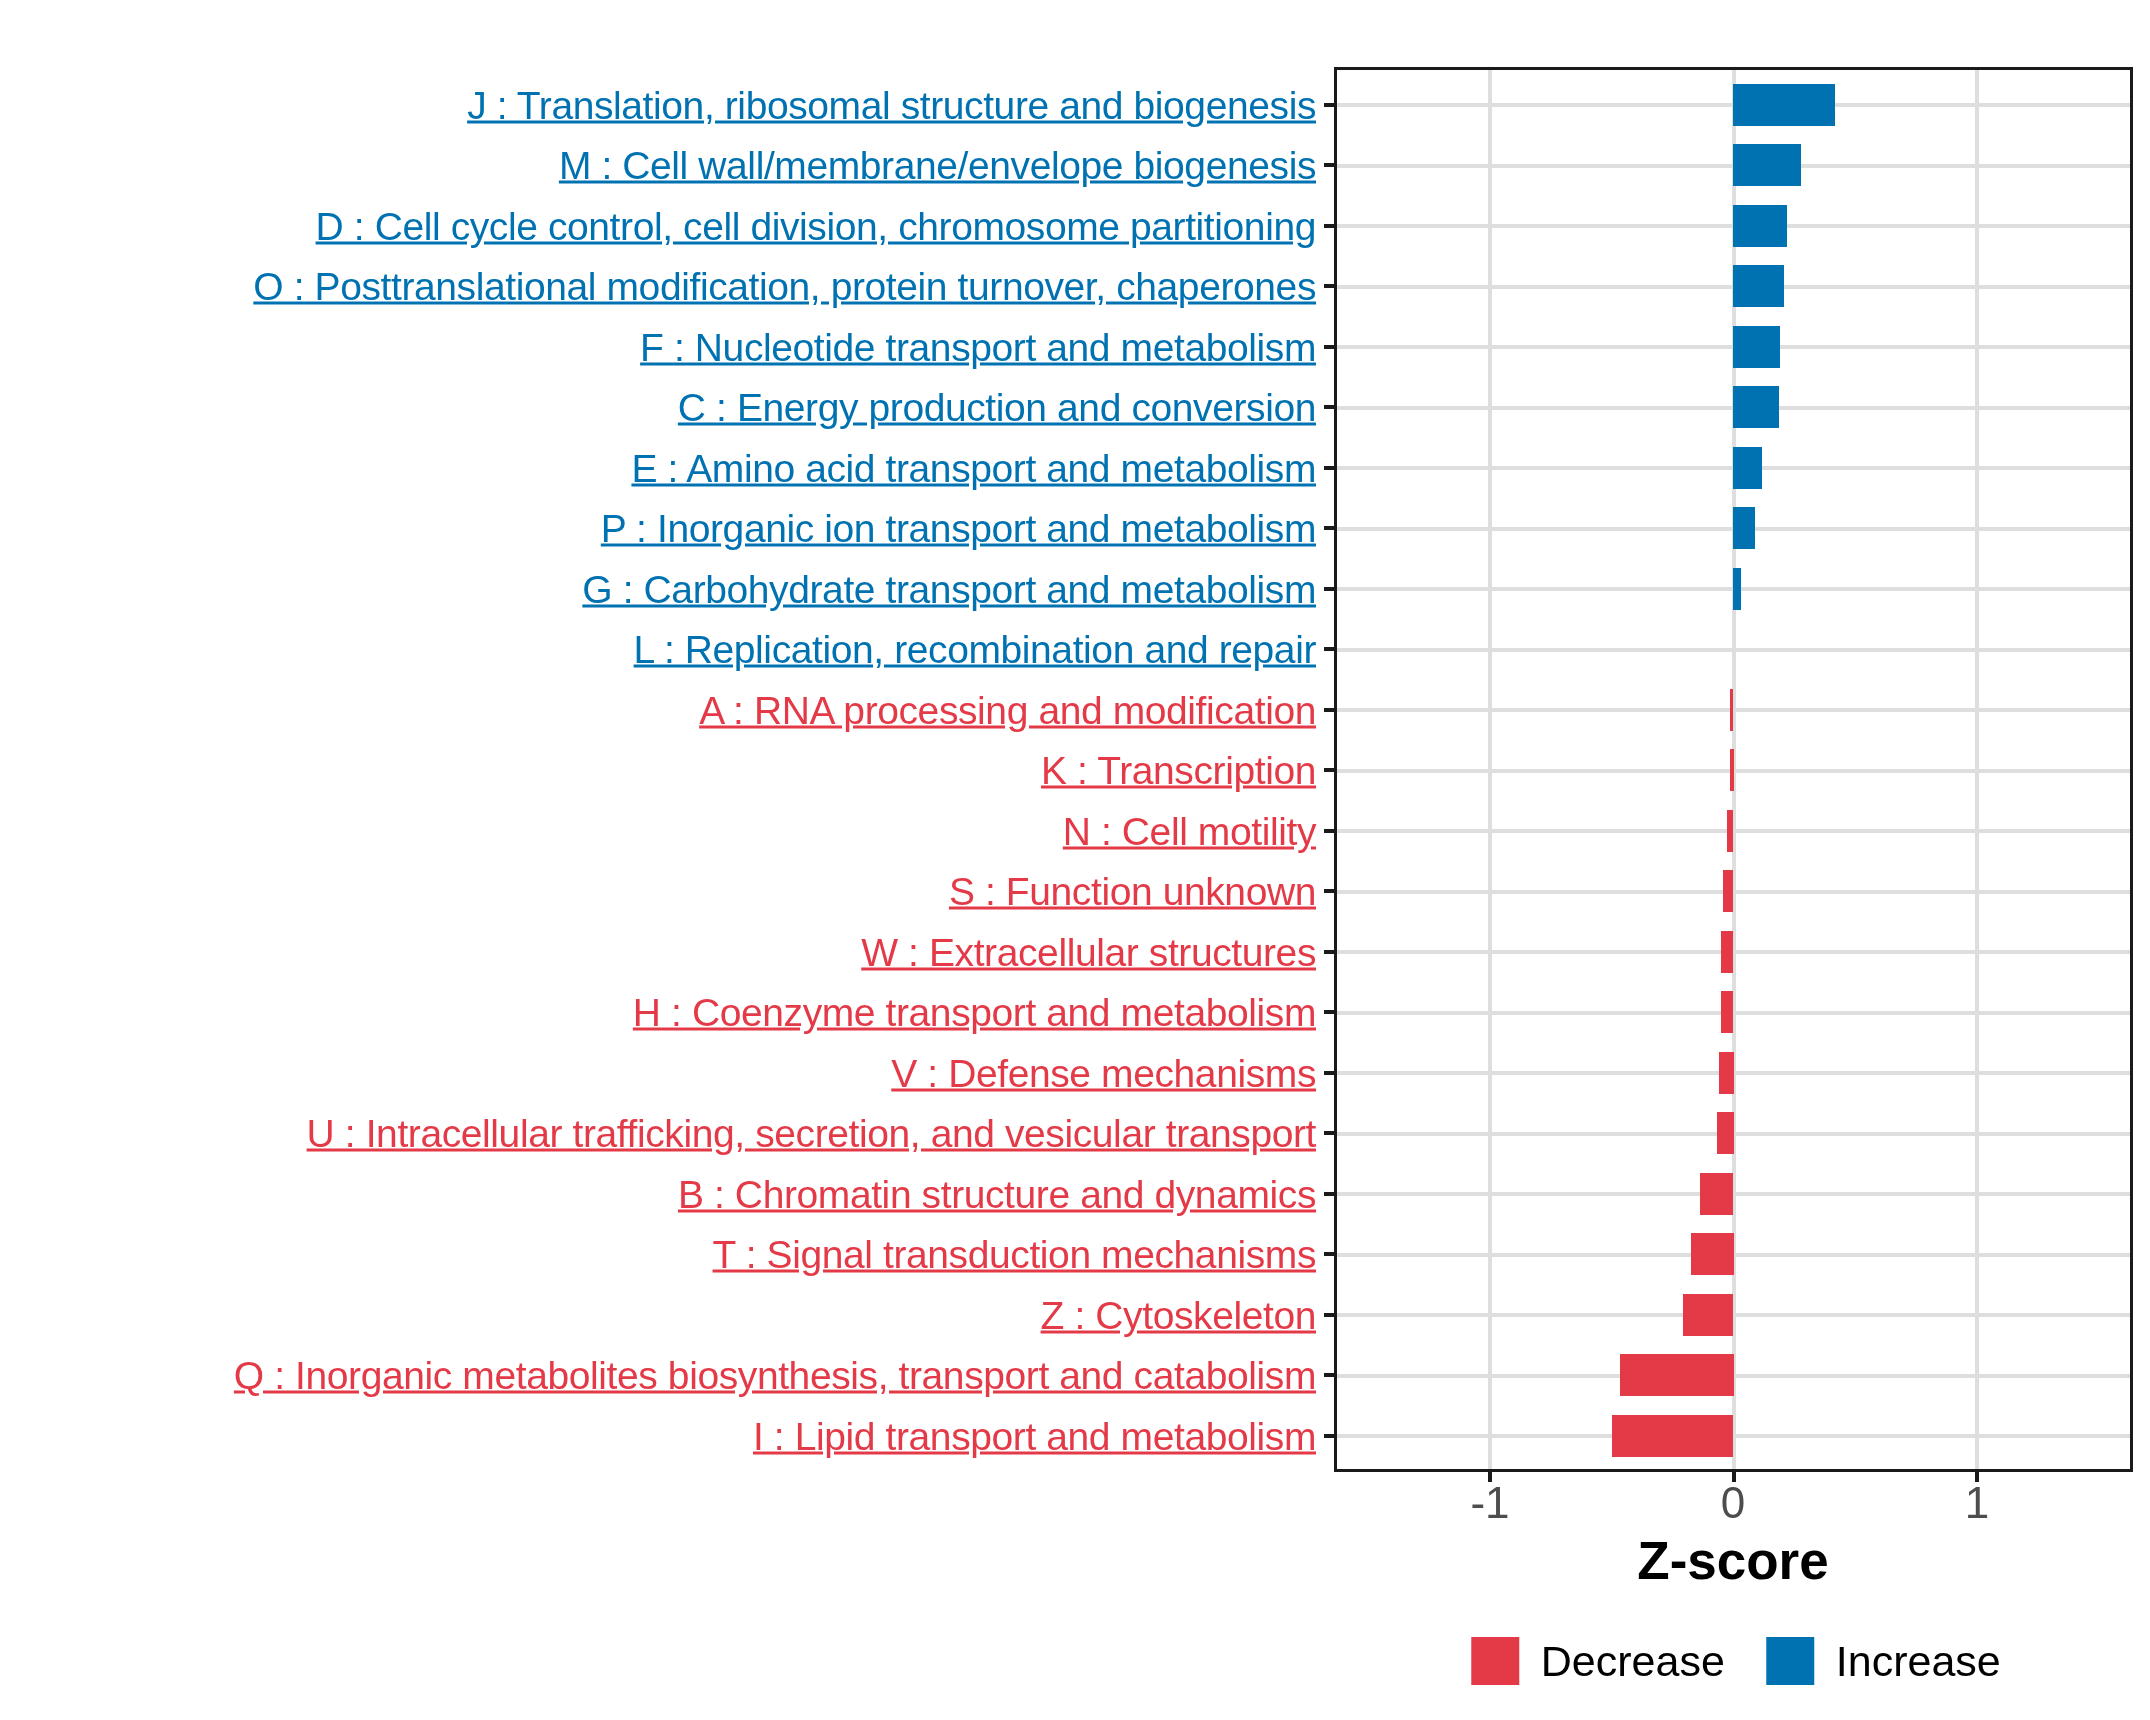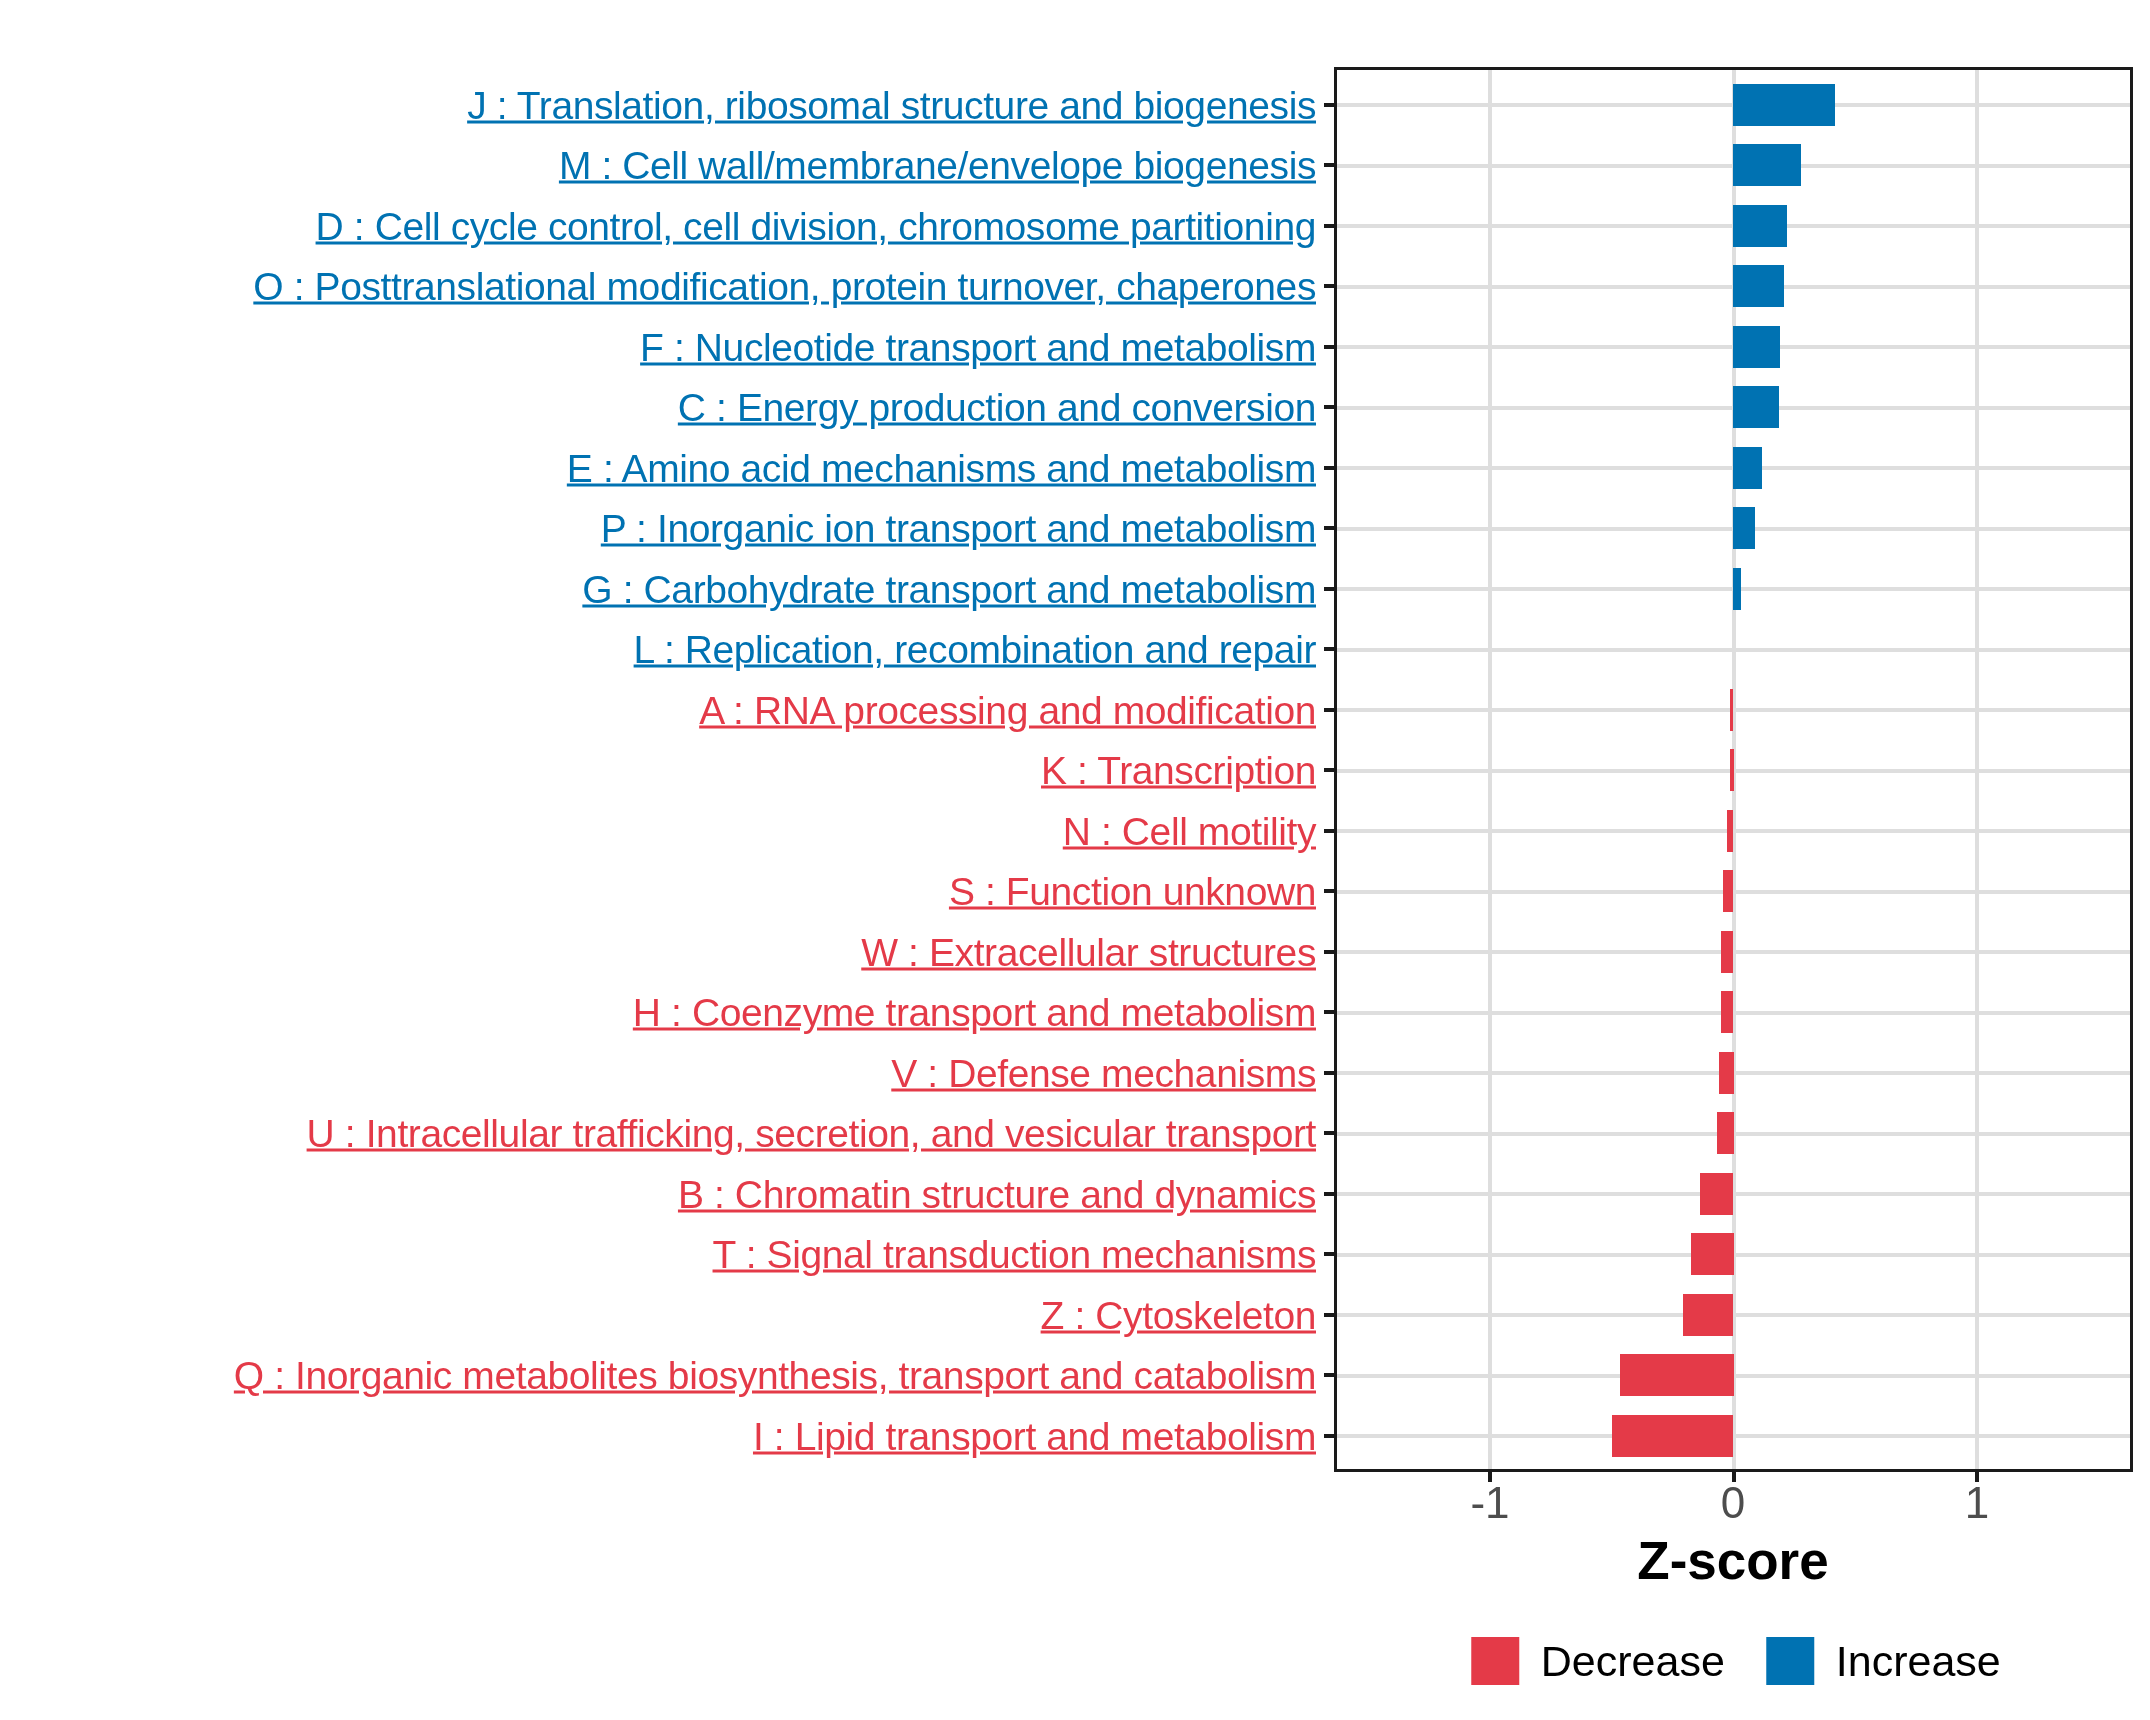--- a/index.html
+++ b/index.html
@@ -29,21 +29,21 @@
 
 <div id="figure">
 
   <div id="ylabels">
       <div class="ylabel" style="color: rgb(0, 114, 178); right: 835px; top: 105px;">J : Translation, ribosomal structure and biogenesis</div>
       <div class="ylabel" style="color: rgb(0, 114, 178); right: 835px; top: 165px;">M : Cell wall/membrane/envelope biogenesis</div>
       <div class="ylabel" style="color: rgb(0, 114, 178); right: 835px; top: 226px;">D : Cell cycle control, cell division, chromosome partitioning</div>
       <div class="ylabel" style="color: rgb(0, 114, 178); right: 835px; top: 286px;">O : Posttranslational modification, protein turnover, chaperones</div>
       <div class="ylabel" style="color: rgb(0, 114, 178); right: 835px; top: 347px;">F : Nucleotide transport and metabolism</div>
       <div class="ylabel" style="color: rgb(0, 114, 178); right: 835px; top: 407px;">C : Energy production and conversion</div>
-      <div class="ylabel" style="color: rgb(0, 114, 178); right: 835px; top: 468px;">E : Amino acid mechanisms and metabolism</div>
+      <div class="ylabel" style="color: rgb(0, 114, 178); right: 835px; top: 468px;">E : Amino acid transport and metabolism</div>
       <div class="ylabel" style="color: rgb(0, 114, 178); right: 835px; top: 528px;">P : Inorganic ion transport and metabolism</div>
       <div class="ylabel" style="color: rgb(0, 114, 178); right: 835px; top: 589px; margin-left: 40px;">G : Carbohydrate transport and metabolism</div>
       <div class="ylabel" style="color: rgb(0, 114, 178); right: 835px; top: 649px;">L : Replication, recombination and repair</div>
       <div class="ylabel" style="color: rgb(228, 58, 72); right: 835px; top: 710px;">A : RNA processing and modification</div>
       <div class="ylabel" style="color: rgb(228, 58, 72); right: 835px; top: 770px;">K : Transcription</div>
       <div class="ylabel" style="color: rgb(228, 58, 72); right: 835px; top: 831px;">N : Cell motility</div>
       <div class="ylabel" style="color: rgb(228, 58, 72); right: 835px; top: 891px;">S : Function unknown</div>
       <div class="ylabel" style="color: rgb(228, 58, 72); right: 835px; top: 952px;">W : Extracellular structures</div>
       <div class="ylabel" style="color: rgb(228, 58, 72); right: 835px; top: 1012px;">H : Coenzyme transport and metabolism</div>
       <div class="ylabel" style="color: rgb(228, 58, 72); right: 835px; top: 1073px;">V : Defense mechanisms</div>

